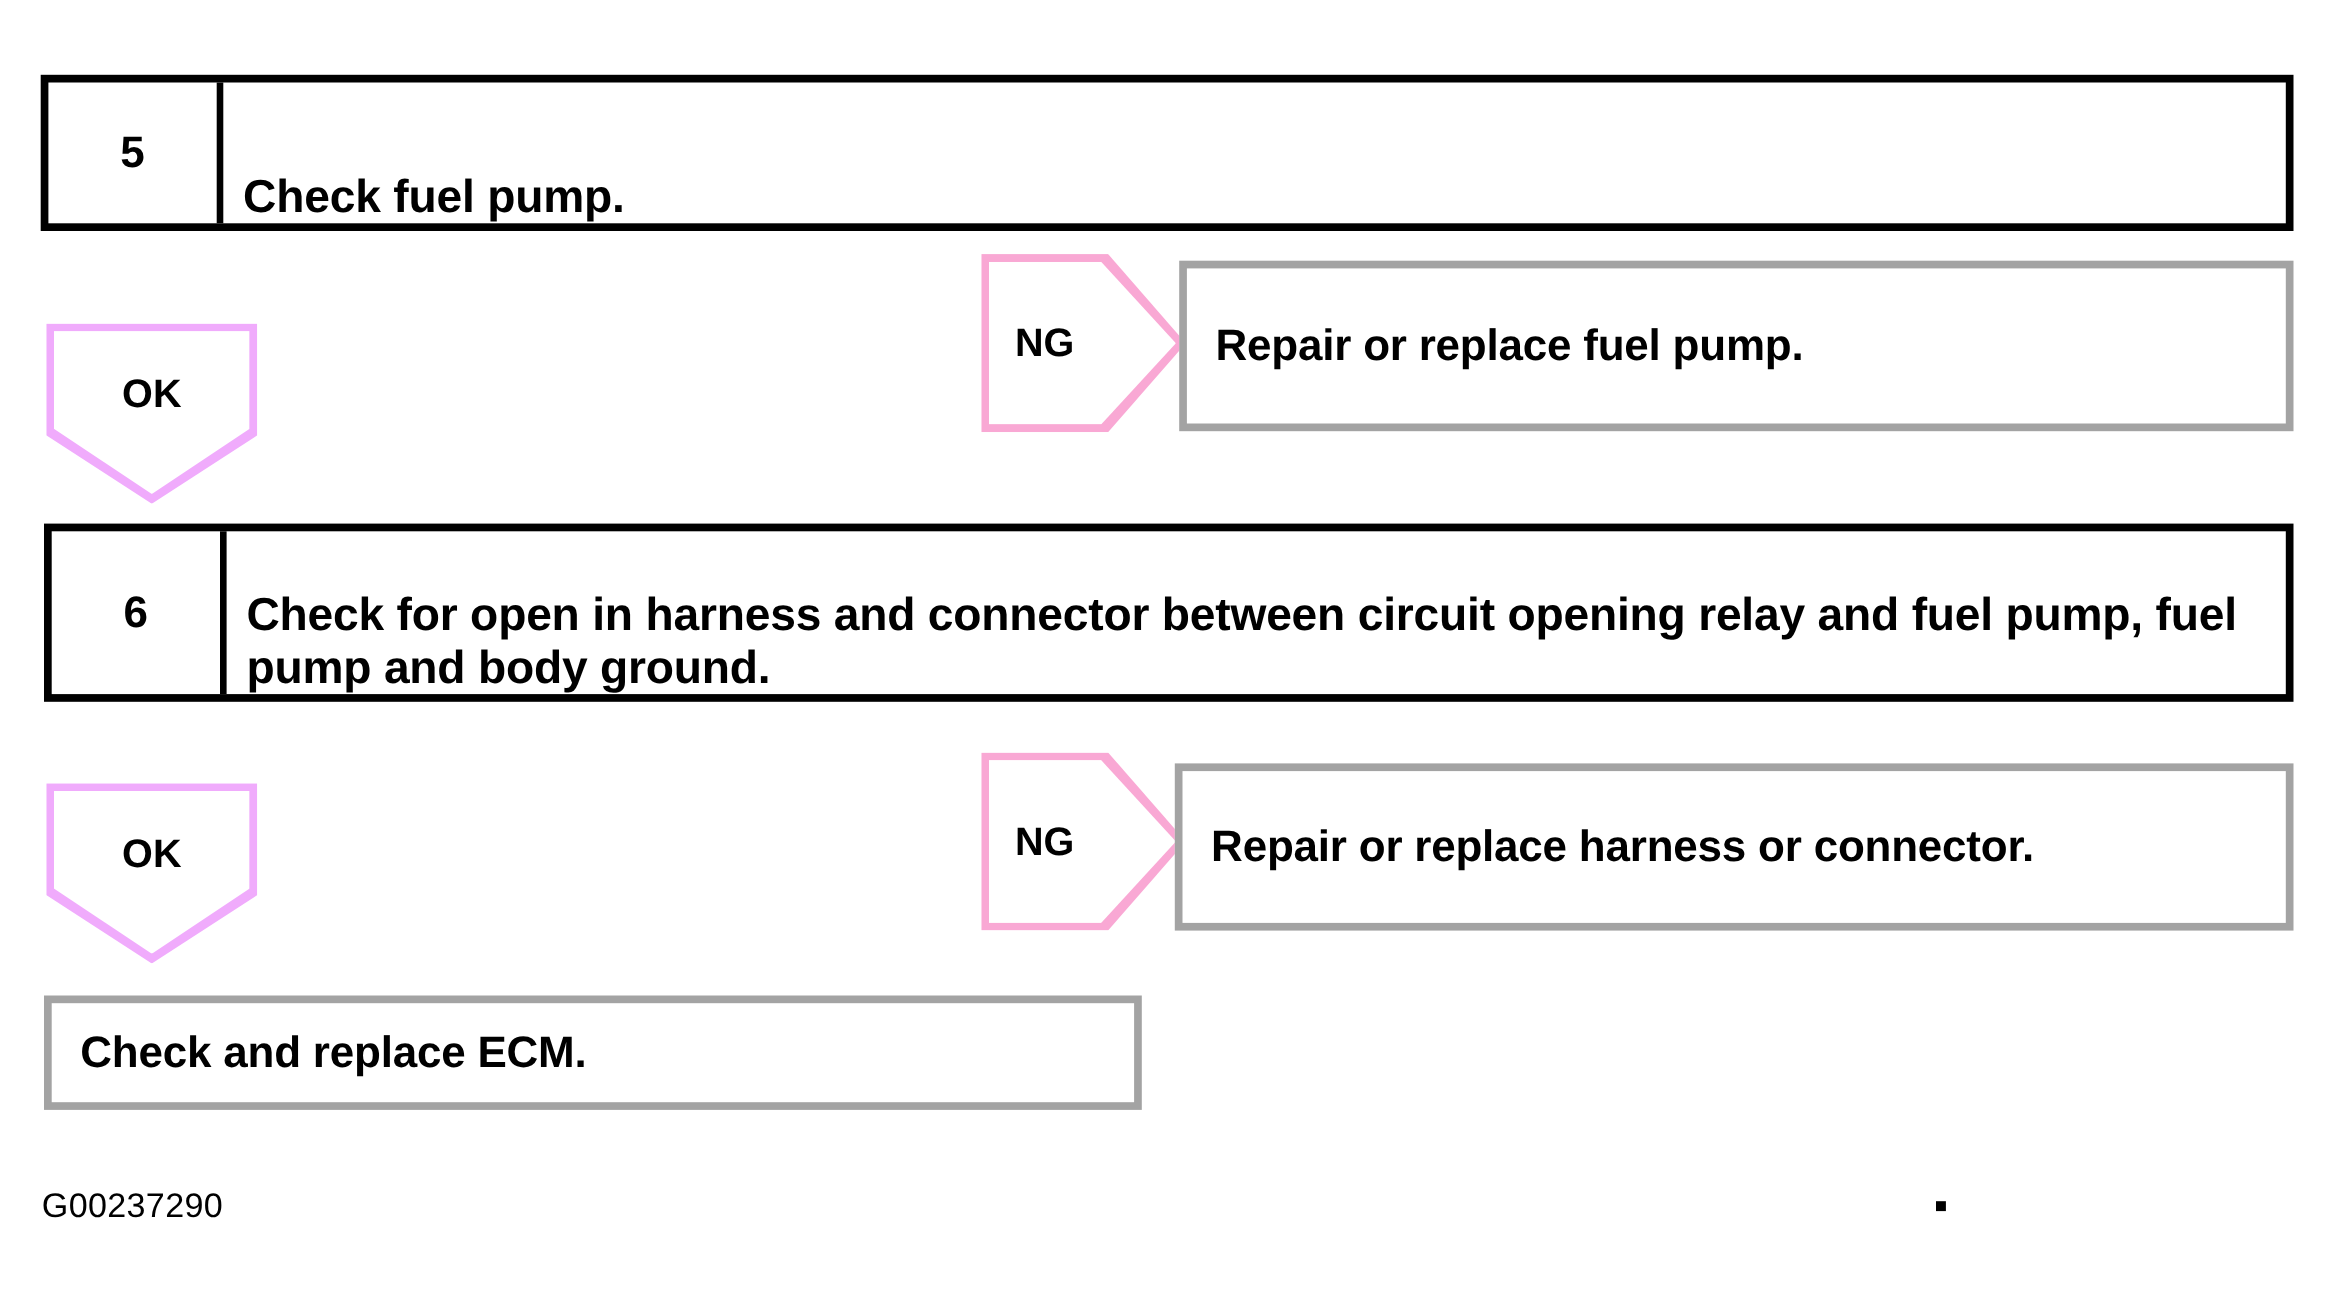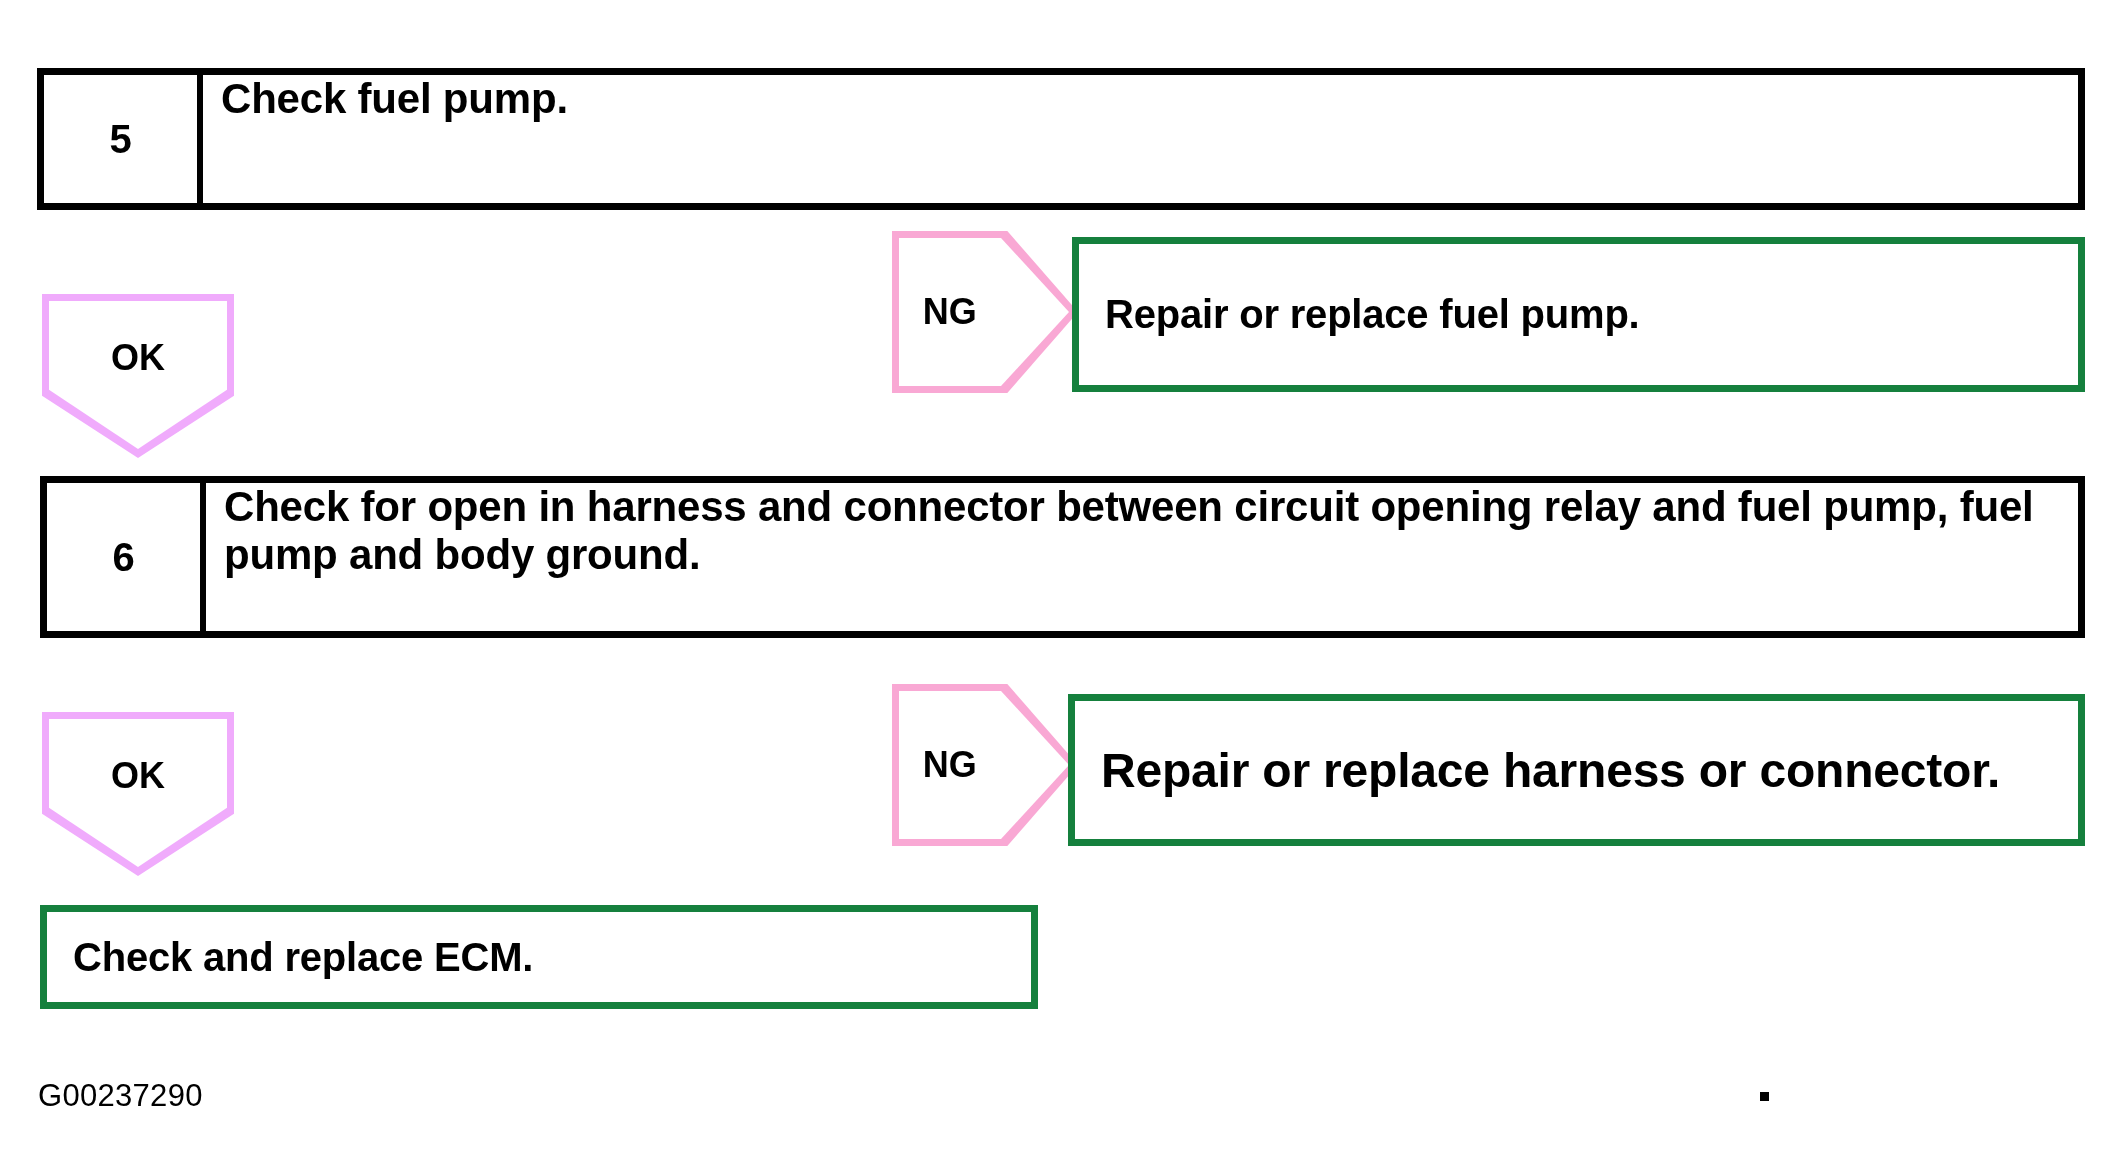--- a/index.html
+++ b/index.html
@@ -35,33 +35,33 @@
     align-items: center;
     justify-content: center;
     border-right: 6px solid #000000;
     font-weight: bold;
     color: #000000;
     flex: 0 0 auto;
   }
   .step-text {
     box-sizing: border-box;
     display: flex;
-    align-items: flex-start;
+    align-items: flex-end;
     padding-left: 18px;
     padding-right: 14px;
     font-weight: bold;
     color: #000000;
     letter-spacing: -0.2px;
   }
 
   
   .plain-box {
     position: absolute;
     box-sizing: border-box;
-    border: 7px solid #15803d;
+    border: 7px solid #a3a3a3;
     background: #ffffff;
     display: flex;
     align-items: center;
     padding-left: 26px;
     padding-right: 14px;
     font-weight: bold;
     color: #000000;
     letter-spacing: -0.2px;
   }
 
@@ -178,21 +178,21 @@
   <div class="ok-pent" style="left:42px; top:712px; width:192px; height:164px;">
     <div class="inner"></div>
     <div class="label" style="font-size:36px;">OK</div>
   </div>
 
   <div class="ng-pent" style="left:892px; top:684px; width:186px; height:162px;">
     <div class="inner"></div>
     <div class="label" style="font-size:36px;">NG</div>
   </div>
 
-  <div class="plain-box" style="left:1068px; top:694px; width:1017px; height:152px; font-size:48px;">
+  <div class="plain-box" style="left:1068px; top:694px; width:1017px; height:152px; font-size:40px;">
     <span>Repair or replace harness or connector.</span>
   </div>
 
   <div class="plain-box" style="left:40px; top:905px; width:998px; height:104px; font-size:40px;">
     <span>Check and replace ECM.</span>
   </div>
 
   <div class="caption" style="left:38px; top:1078px; font-size:31px;">G00237290</div>
 
   <div class="dot" style="left:1760px; top:1092px;"></div>

